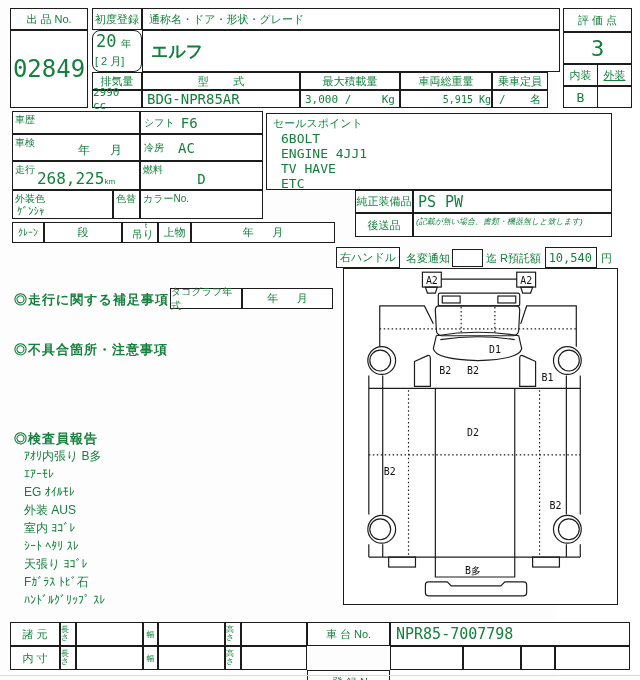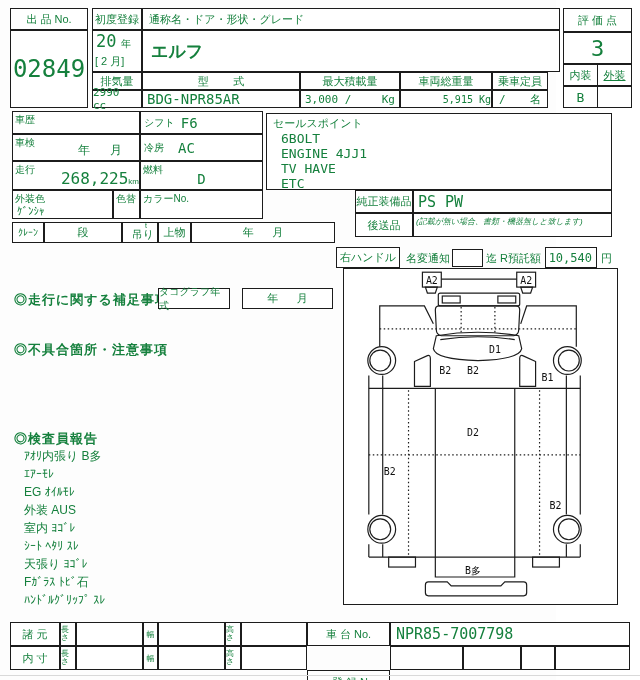--- a/index.html
+++ b/index.html
@@ -34,21 +34,21 @@
   <div class="box c lbl" style="left:10px;top:8px;width:78px;height:22px;">
       <span>出 品 No.</span>
     </div>
   <div class="box c mono" style="left:10px;top:30px;width:78px;height:78px;font-size:24px;">
       <span>02849</span>
     </div>
 
   <div class="box c lbl" style="left:92px;top:8px;width:50px;height:22px;">
       <span>初度登録</span>
     </div>
-  <div class="box" style="left:92px;top:30px;width:50px;height:42px;">
+  <div class="box" style="left:92px;top:30px;width:50px;height:42px;border-radius:8px;">
     <div style="padding:1px 3px;line-height:18px;"><span class="mono" style="font-size:17px;">20</span> <span class="sm">年</span></div>
     <div class="lbl" style="padding:0 2px;">[ 2 月]</div>
   </div>
 
   <div class="box l lbl" style="left:142px;top:8px;width:418px;height:22px;padding-left:6px;">
       <span>通称名・ドア・形状・グレード</span>
     </div>
   <div class="box l" style="left:142px;top:30px;width:418px;height:42px;padding-left:8px;font-size:17px;font-weight:bold;">
       <span>エルフ</span>
     </div>
@@ -115,21 +115,21 @@
       <span class="corner">車検</span>
       <div class="c pre" style="height:100%;font-size:12px;padding-top:6px;">年      月</div>
     </div>
   <div class="box l" style="left:140px;top:134px;width:123px;height:27px;padding-left:3px;">
       <span class="sm">冷房</span>
       <span class="mono" style="font-size:14px;margin-left:14px;">AC</span>
     </div>
 
   <div class="box" style="left:12px;top:161px;width:128px;height:29px;">
       <span class="corner">走行</span>
-      <div class="c" style="height:100%;padding-top:6px;justify-content:flex-end;">
+      <div class="c" style="height:100%;padding-top:6px;">
         <span class="mono" style="font-size:16px;">268,225</span>
         <span class="xs" style="align-self:flex-end;padding-bottom:3px;">km</span>
       </div>
     </div>
   <div class="box" style="left:140px;top:161px;width:123px;height:29px;">
       <span class="corner">燃料</span>
       <div class="c mono" style="height:100%;font-size:14px;padding-top:6px;">D</div>
     </div>
 
   <div class="box" style="left:12px;top:190px;width:101px;height:29px;">
@@ -186,21 +186,21 @@
   <span class="nob lbl" style="left:406px;top:251px;">名変通知</span>
   <div class="box" style="left:452px;top:249px;width:31px;height:18px;"></div>
   <span class="nob lbl" style="left:486px;top:251px;">迄</span>
   <span class="nob lbl" style="left:500px;top:251px;">R預託額</span>
   <div class="box r mono" style="left:545px;top:247px;width:52px;height:21px;font-size:12px;padding-right:4px;">
       <span>10,540</span>
     </div>
   <span class="nob lbl" style="left:601px;top:251px;">円</span>
 
   <span class="nob heading" style="left:14px;top:291px;">◎走行に関する補足事項</span>
-  <div class="box c sm" style="left:158px;top:288px;width:72px;height:21px;">
+  <div class="box c sm" style="left:170px;top:288px;width:72px;height:21px;">
       <span>タコグラフ年式</span>
     </div>
   <div class="box c lbl pre" style="left:242px;top:288px;width:91px;height:21px;"><span class="pre">年      月</span></div>
 
   <span class="nob heading" style="left:14px;top:341px;">◎不具合箇所・注意事項</span>
 
   <span class="nob heading" style="left:14px;top:430px;">◎検査員報告</span>
   <div class="nob" style="left:24px;top:447px;font-size:12px;line-height:18px;">
     <div>ｱｵﾘ内張り B多</div>
     <div>ｴｱｰﾓﾚ</div>

